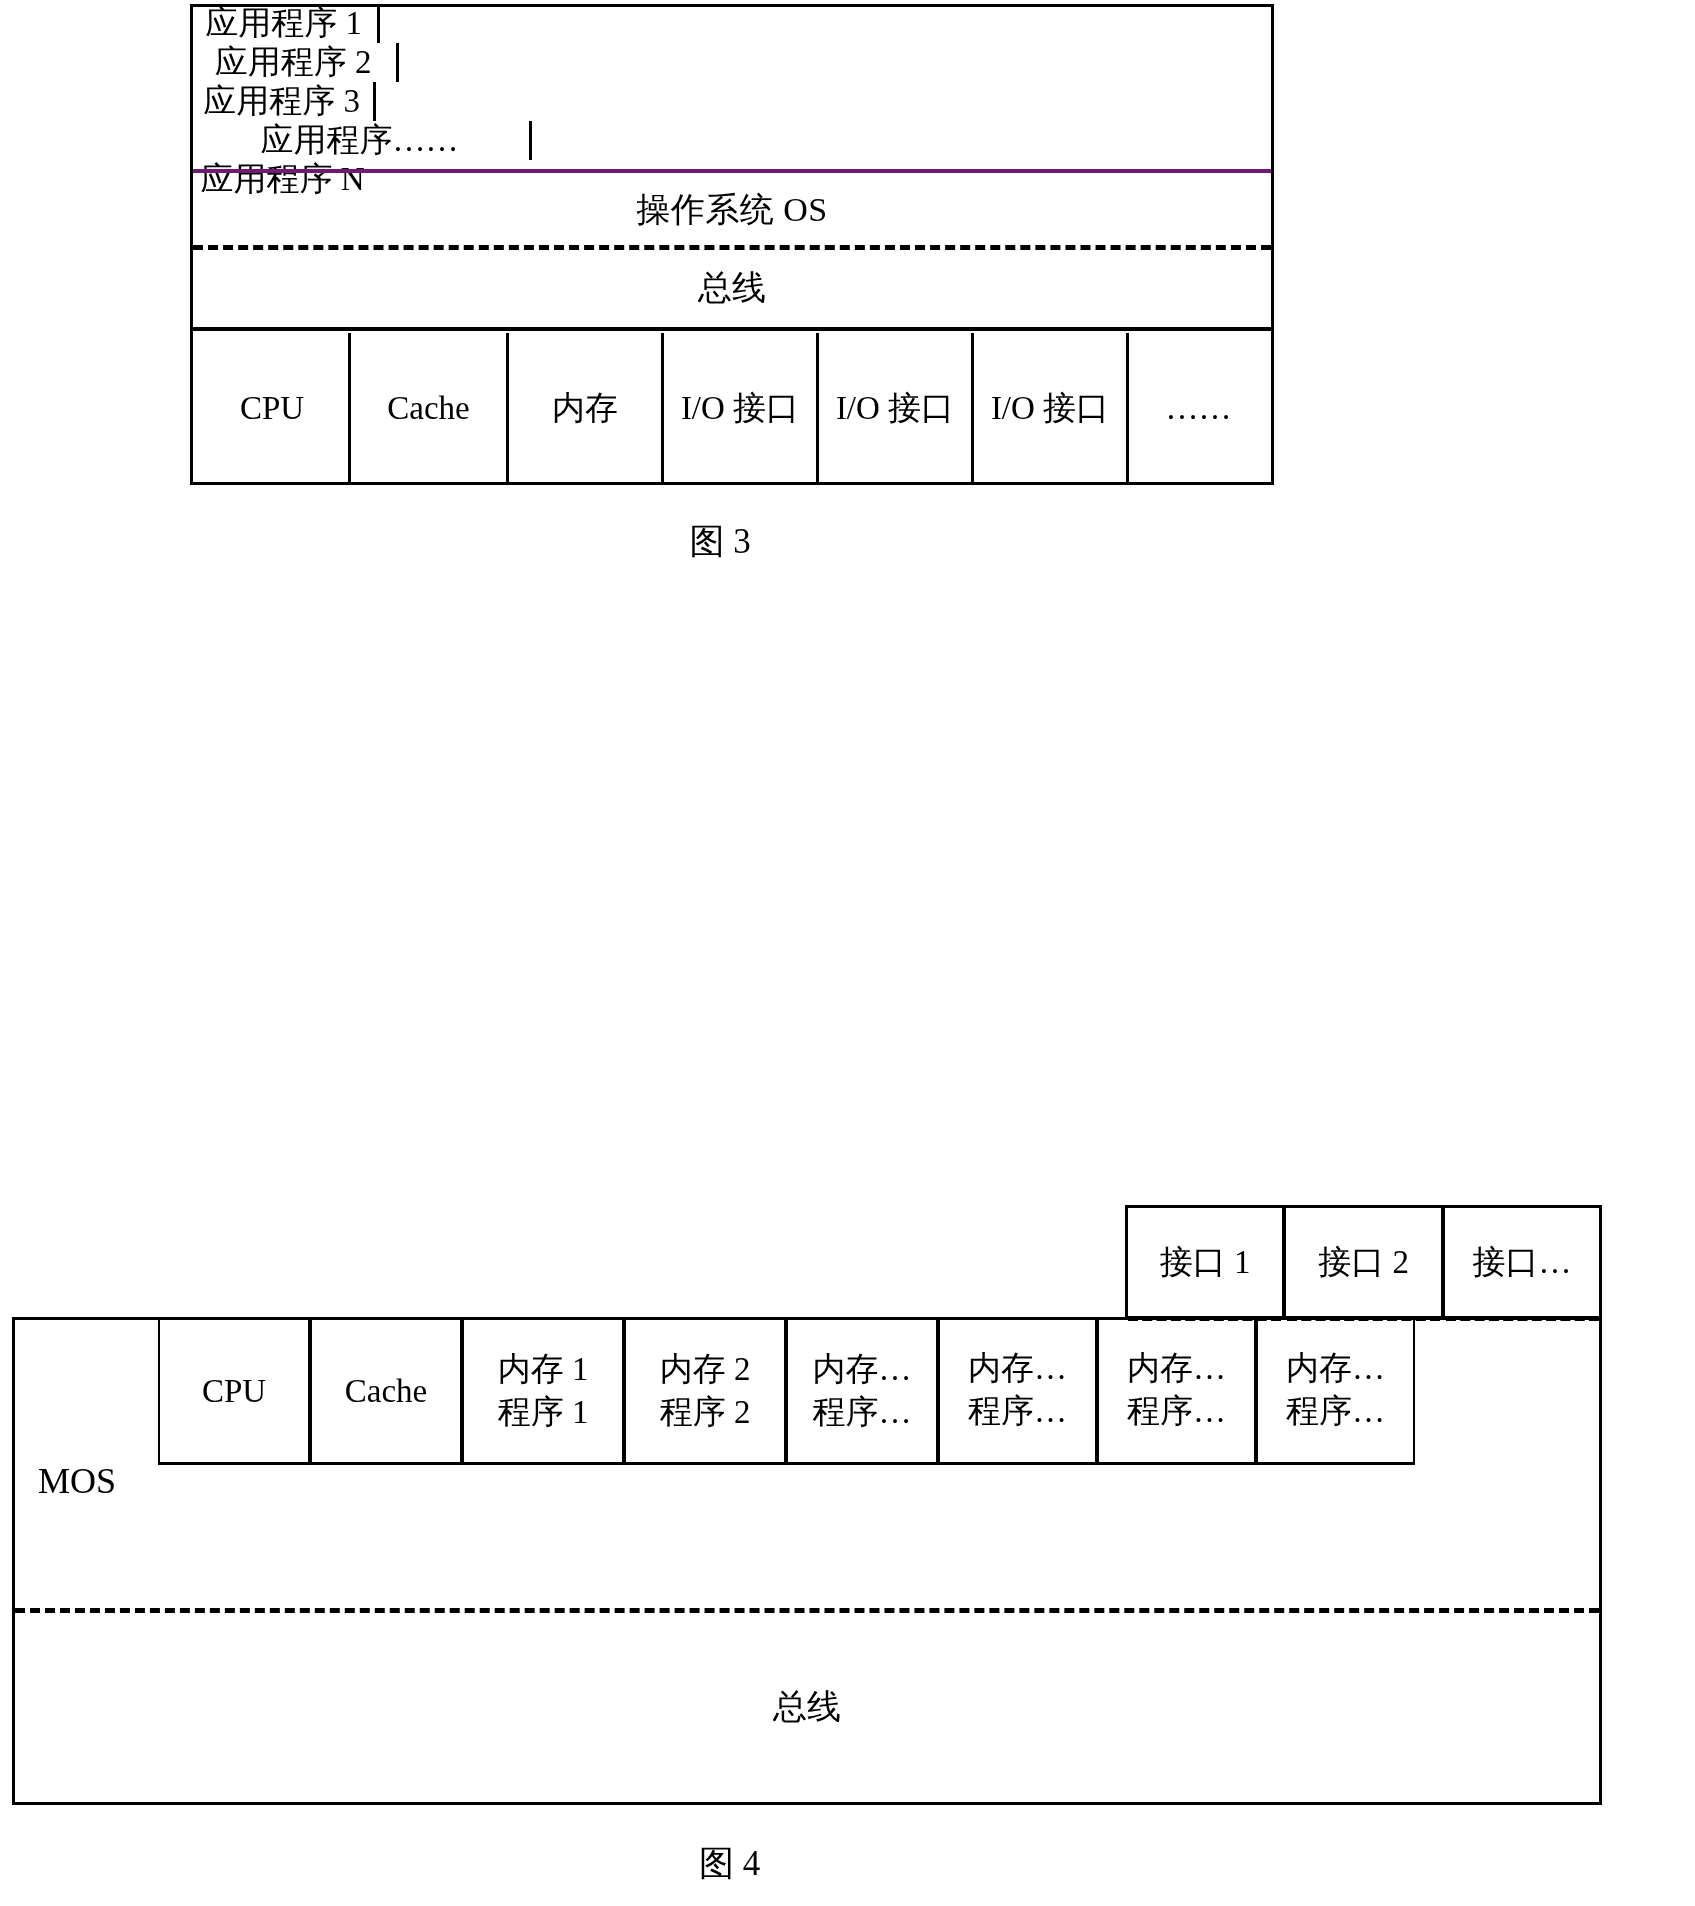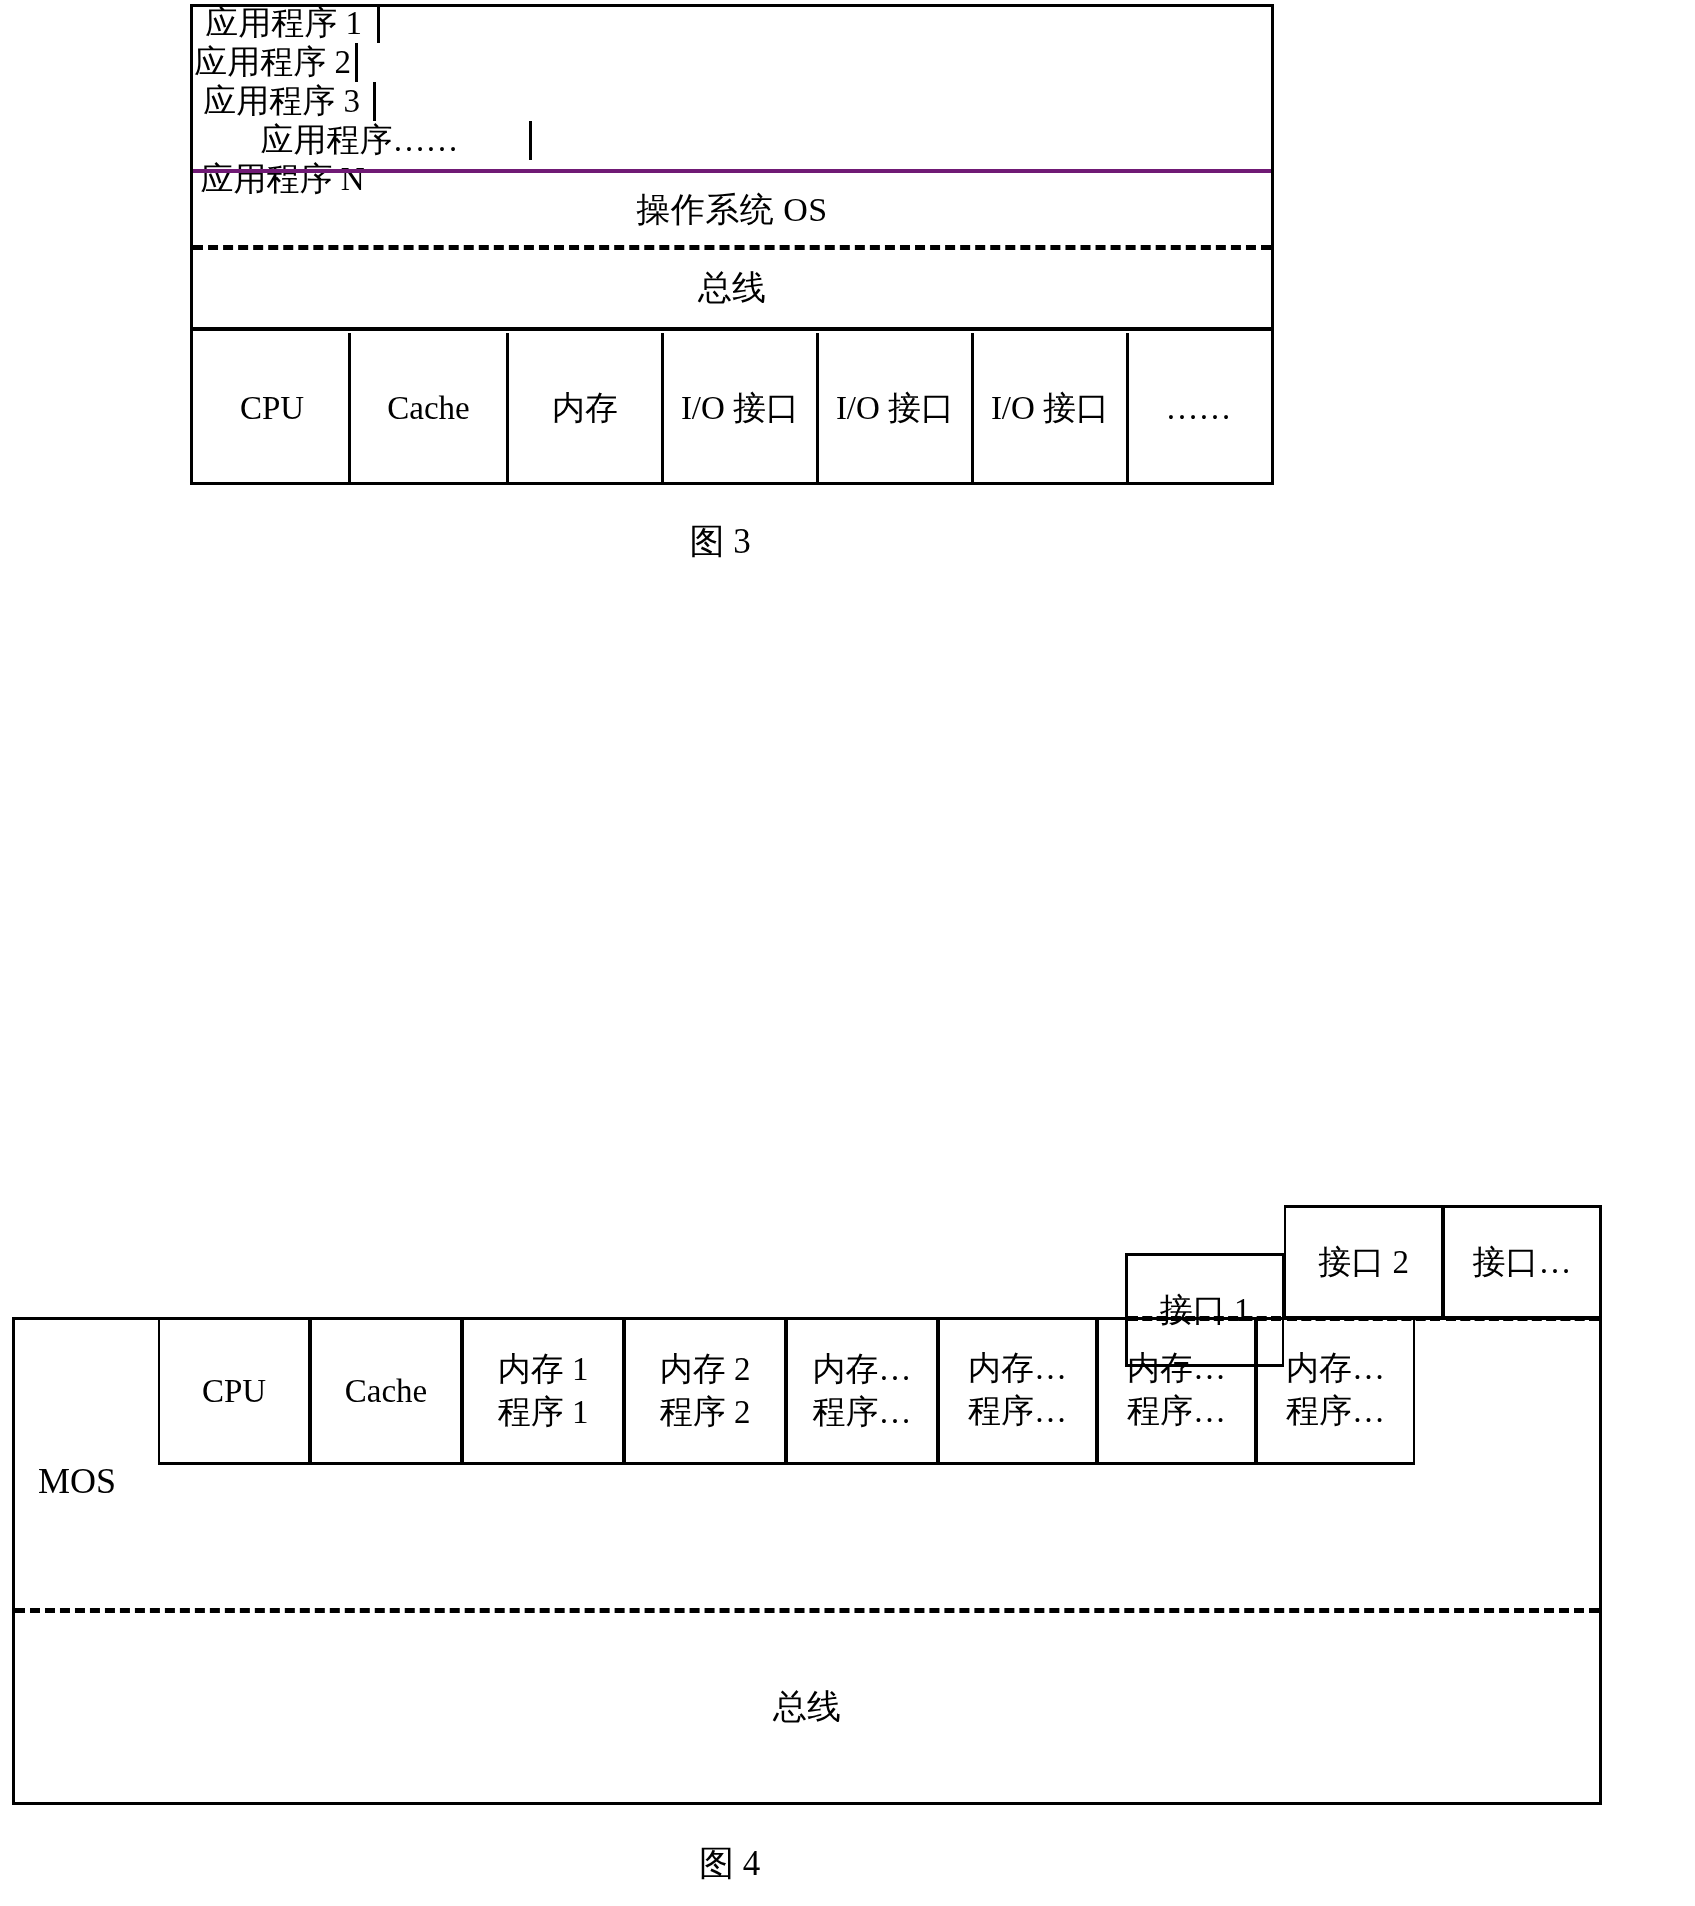--- a/index.html
+++ b/index.html
@@ -106,21 +106,21 @@
   }
 
   
   
   .iface-box {
     border: 3px solid #000;
     height: 114px;
     top: 1205px;
     font-size: 33px;
   }
-  #iface-1 { left: 1125px; width: 159px; border-right-width: 2px; margin-top: 48px; }
+  #iface-1 { left: 1125px; width: 159px; border-right-width: 2px; }
   #iface-2 { left: 1284px; width: 159px; border-left-width: 2px; border-right-width: 2px; }
   #iface-3 { left: 1443px; width: 159px; border-left-width: 2px; }
 
   
   .iface-dash {
     top: 1316px;
     height: 0;
     border-top: 5px dashed #000;
   }
   #iface-dash-1 { left: 1128px; width: 153px; }
@@ -198,21 +198,21 @@
 </style>
 </head>
 <body>
 
 <div class="abs" id="fig3-frame"></div>
 
 <div class="abs" id="fig3-apps">
   <div class="app-cell cell-text" style="width:190px">
     <span>应用程序 1</span>
   </div>
-  <div class="app-cell cell-text" style="width:168px">
+  <div class="app-cell cell-text" style="width:209px">
     <span>应用程序 2</span>
   </div>
   <div class="app-cell cell-text" style="width:186px">
     <span>应用程序 3</span>
   </div>
   <div class="app-cell cell-text" style="width:342px">
     <span>应用程序……</span>
   </div>
   <div class="app-cell cell-text" style="width:185px">
     <span>应用程序 N</span>

